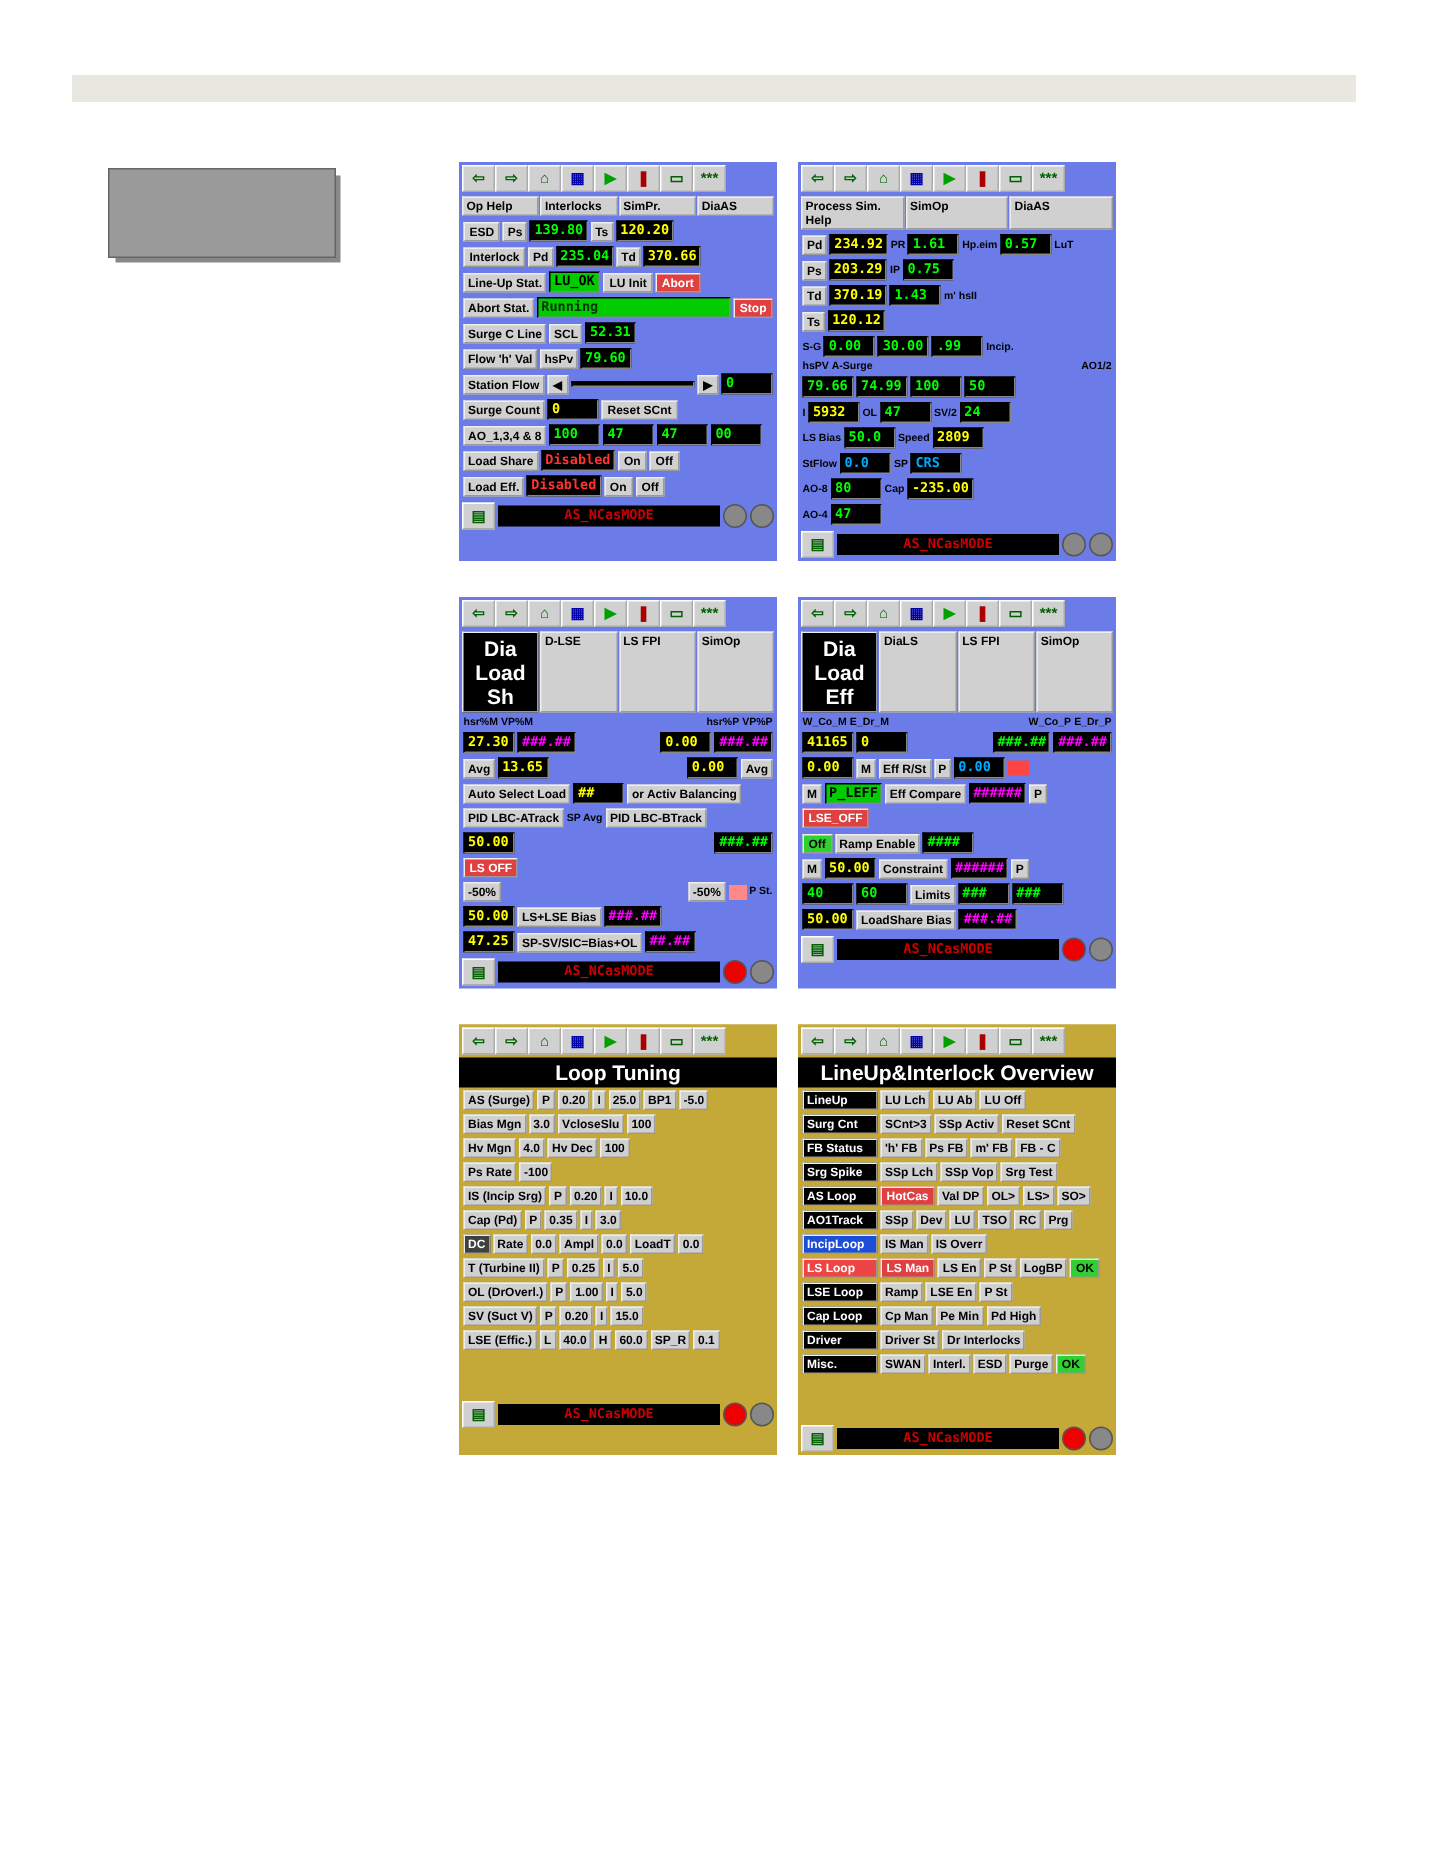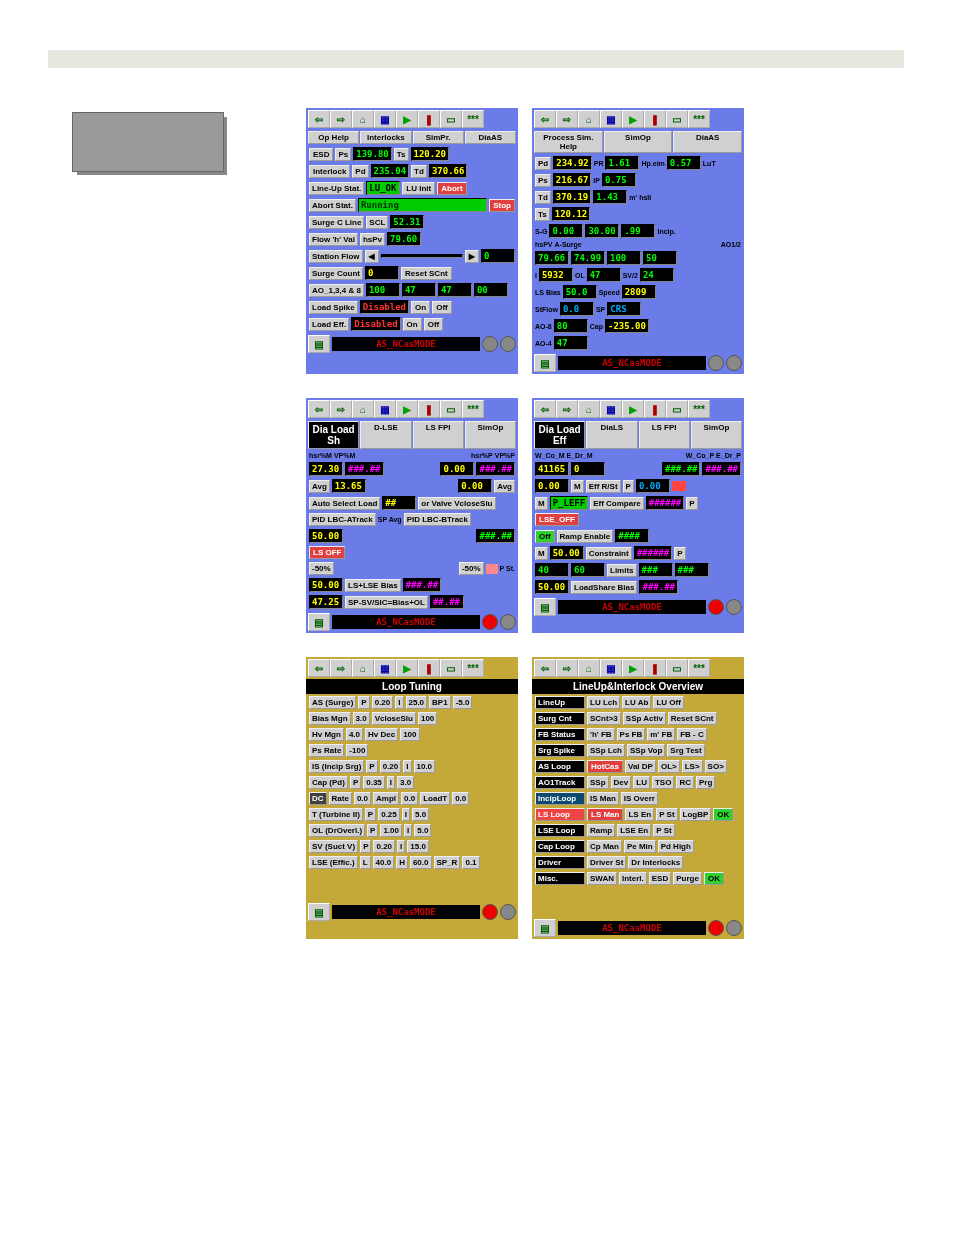--- a/index.html
+++ b/index.html
@@ -9,30 +9,30 @@
 .sidebar::after{content:"";position:absolute;top:4px;left:4px;width:150px;height:58px;background:#888;z-index:-1}
 .grid{position:absolute;top:108px;left:306px;width:446px}
 .row{display:flex;gap:14px;margin-bottom:24px}
 .panel{width:212px;position:relative;font-size:8px;font-weight:bold}
 .panel.blue{background:#6b7ce8}
 .panel.gold{background:#c4a838}
 .toolbar{display:flex;gap:0;padding:2px;background:inherit}
 .tbtn{width:20px;height:16px;background:#d0d0d0;border:1px outset #fff;display:inline-flex;justify-content:center;align-items:center;color:#006000;font-size:10px;cursor:pointer}
 .tbtn.play{color:#00a000}
 .tabrow{display:flex;gap:1px;padding:1px 2px}
-.tab{background:#d0d0d0;border:1px outset #eee;padding:1px 2px;font-size:8px;flex:1;text-align:center;cursor:pointer}
+.tab{background:#d0d0d0;border:1px outset #eee;padding:1px 2px;font-size:8px;flex:1;text-align:left;cursor:pointer}
 .blk{background:#000;color:#0f0;padding:1px 2px;border:1px inset #333;font-family:monospace;font-size:9px;display:inline-block;min-width:28px}
 .blk.y{color:#ff0}
 .blk.r{color:#f33}
 .btn{background:#d0d0d0;border:1px outset #eee;padding:1px 3px;font-size:8px;display:inline-block;cursor:pointer}
 .btn.red{background:#e04040;color:#fff}
 .btn.grn{background:#30d030}
 .line{display:flex;align-items:center;gap:2px;padding:1px 3px;margin:1px 0}
 .lbl{background:#d0d0d0;border:1px outset #eee;padding:1px 2px;font-size:8px}
-.bh{background:#000;color:#fff;text-align:center;padding:2px;font-weight:bold;font-size:10px}
+.bh{background:#000;color:#fff;text-align:center;padding:2px;font-weight:bold;font-size:14px}
 .footer{display:flex;align-items:center;padding:2px;gap:2px}
 .footer .mode{flex:1;background:#000;color:#c00;text-align:center;font-size:9px;padding:2px;font-family:monospace}
 .led{width:14px;height:14px;border-radius:50%;background:#888;border:1px solid #555;display:inline-block}
 .led.r{background:#e00}
 .sm{font-size:7px}
 </style>
 </head>
 <body>
 
 <div class="page">
@@ -108,21 +108,21 @@
             <span class="btn">Reset SCnt</span>
           </div>
           <div class="line">
             <span class="lbl">AO_1,3,4 &amp; 8</span>
             <span class="blk">100</span>
             <span class="blk">47</span>
             <span class="blk">47</span>
             <span class="blk">00</span>
           </div>
           <div class="line">
-            <span class="lbl">Load Spike</span>
+            <span class="lbl">Load Share</span>
             <span class="blk r">Disabled</span>
             <span class="btn">On</span>
             <span class="btn">Off</span>
           </div>
           <div class="line">
             <span class="lbl">Load Eff.</span>
             <span class="blk r">Disabled</span>
             <span class="btn">On</span>
             <span class="btn">Off</span>
           </div>
@@ -154,21 +154,21 @@
             <span class="lbl">Pd</span>
             <span class="blk y">234.92</span> 
             <span>PR</span>
             <span class="blk">1.61</span>
             <span>Hp.eim</span>
             <span class="blk">0.57</span>
             <span>LuT</span>
           </div>
           <div class="line sm">
             <span class="lbl">Ps</span>
-            <span class="blk y">216.67</span> 
+            <span class="blk y">203.29</span> 
             <span>IP</span>
             <span class="blk">0.75</span>
           </div>
           <div class="line sm">
             <span class="lbl">Td</span>
             <span class="blk y">370.19</span> 
             <span class="blk">1.43</span>
             <span>m'</span> 
             <span>hsII</span>
           </div>
@@ -265,21 +265,21 @@
           </div>
           <div class="line sm">
             <span class="lbl">Avg</span>
             <span class="blk y">13.65</span>
             <span style="margin-left:auto" class="blk y">0.00</span>
             <span class="lbl">Avg</span>
           </div>
           <div class="line sm">
             <span class="lbl">Auto Select Load</span>
             <span class="blk y">##</span>
-            <span class="lbl">or Valve VcloseSlu</span>
+            <span class="lbl">or Activ Balancing</span>
           </div>
           <div class="line sm">
             <span class="lbl">PID LBC-ATrack</span>
             <span>SP Avg</span>
             <span class="lbl">PID LBC-BTrack</span>
           </div>
           <div class="line sm">
             <span class="blk y">50.00</span>
             <span style="margin-left:auto" class="blk">###.##</span>
           </div>
@@ -536,21 +536,21 @@
           <div class="line sm">
             <span class="lbl" style="background:#000;color:#fff;min-width:44px">AO1Track</span>
             <span class="lbl">SSp</span>
             <span class="lbl">Dev</span>
             <span class="lbl">LU</span>
             <span class="lbl">TSO</span>
             <span class="lbl">RC</span>
             <span class="lbl">Prg</span>
           </div>
           <div class="line sm">
-            <span class="lbl" style="background:#0c4a6e;color:#fff;min-width:44px">IncipLoop</span>
+            <span class="lbl" style="background:#1d4ed8;color:#fff;min-width:44px">IncipLoop</span>
             <span class="lbl">IS Man</span>
             <span class="lbl">IS Overr</span>
           </div>
           <div class="line sm">
             <span class="lbl" style="background:#ef4444;color:#fff;min-width:44px">LS Loop</span>
             <span class="btn red">LS Man</span>
             <span class="lbl">LS En</span>
             <span class="lbl">P St</span>
             <span class="lbl">LogBP</span>
             <span class="btn grn">OK</span>

